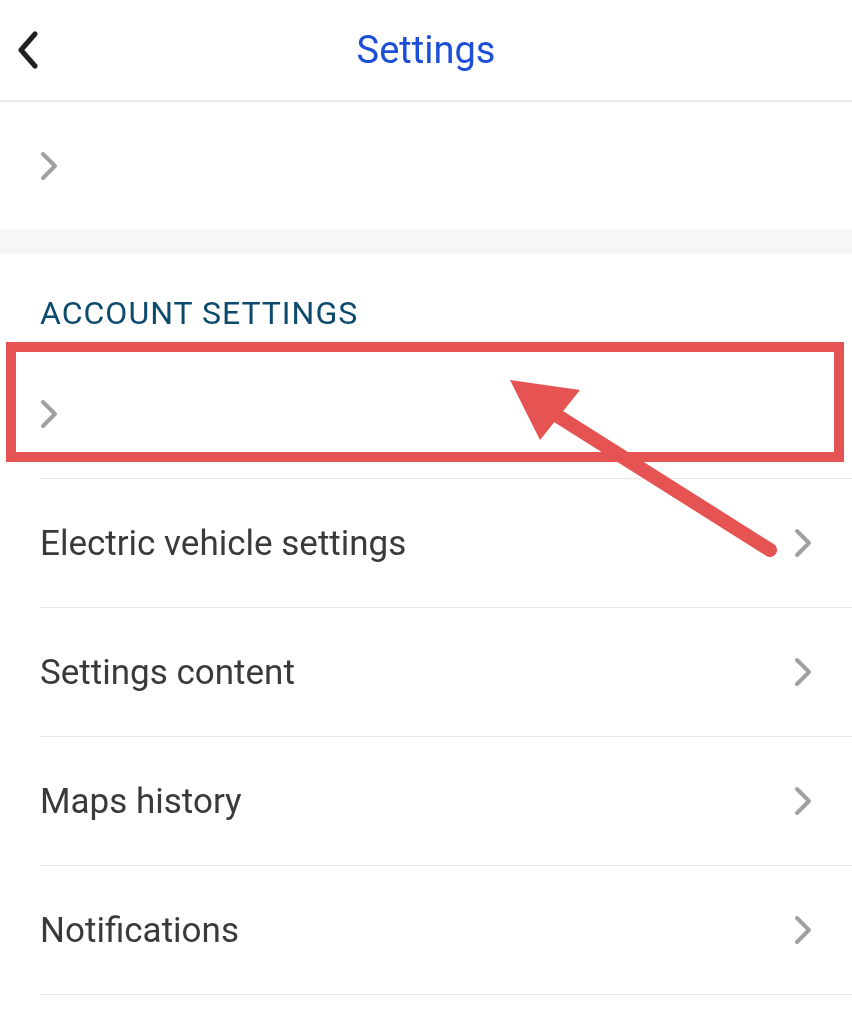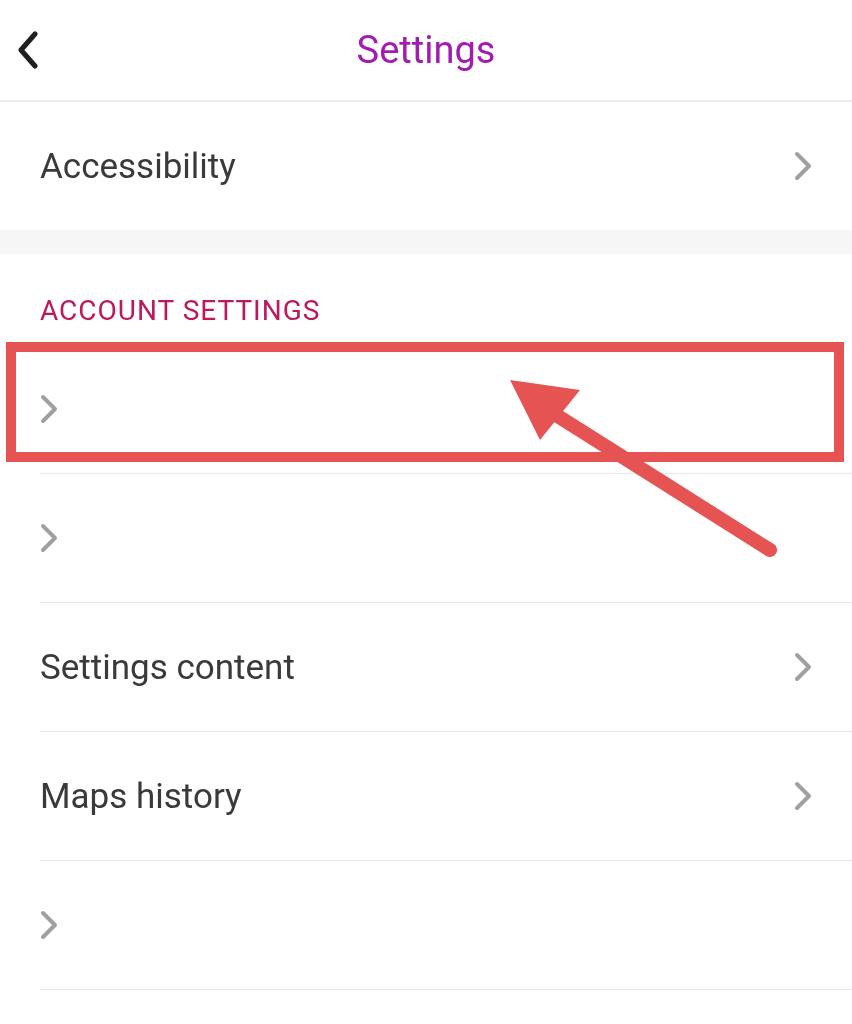--- a/index.html
+++ b/index.html
@@ -38,32 +38,32 @@
       width: 22px;
       height: 38px;
     }
     .header-title {
       position: absolute;
       left: 0;
       right: 0;
       text-align: center;
       font-size: 38px;
       font-weight: 400;
-      color: #a21caf;
+      color: #1d4ed8;
     }
     
     .section-gap {
       height: 24px;
       background: #f6f6f6;
     }
     
     .section-heading {
       padding: 40px 32px 18px 40px;
-      font-size: 28px;
-      color: #be185d;
+      font-size: 32px;
+      color: #0c4a6e;
       letter-spacing: 1px;
       background: #fff;
     }
     
     .settings-row {
       display: flex;
       align-items: center;
       justify-content: space-between;
       padding: 0 40px;
       height: 128px;
@@ -119,38 +119,38 @@
 <div class="header">
   <div class="back-button">
     <svg class="back-chevron" viewBox="0 0 22 38">
       <polyline points="19,3 5,19 19,35" fill="none" stroke="#202020" stroke-width="5" stroke-linecap="round" stroke-linejoin="round"></polyline>
     </svg>
   </div>
   <div class="header-title">Settings</div>
 </div>
 
 <div class="settings-row first-group">
-  <span class="row-label">Accessibility</span>
   <svg class="chevron-right" viewBox="0 0 18 30">
     <polyline points="3,3 15,15 3,27" fill="none" stroke="#a0a0a0" stroke-width="4" stroke-linecap="round" stroke-linejoin="round"></polyline>
   </svg>
 </div>
 
 <div class="section-gap"></div>
 
 <div class="section-heading">ACCOUNT SETTINGS</div>
 
 <div class="settings-row">
   <svg class="chevron-right" viewBox="0 0 18 30">
     <polyline points="3,3 15,15 3,27" fill="none" stroke="#a0a0a0" stroke-width="4" stroke-linecap="round" stroke-linejoin="round"></polyline>
   </svg>
 </div>
 <div class="divider"></div>
 
 <div class="settings-row">
+  <span class="row-label">Electric vehicle settings</span>
   <svg class="chevron-right" viewBox="0 0 18 30">
     <polyline points="3,3 15,15 3,27" fill="none" stroke="#a0a0a0" stroke-width="4" stroke-linecap="round" stroke-linejoin="round"></polyline>
   </svg>
 </div>
 <div class="divider"></div>
 
 <div class="settings-row">
   <span class="row-label">Settings content</span>
   <svg class="chevron-right" viewBox="0 0 18 30">
     <polyline points="3,3 15,15 3,27" fill="none" stroke="#a0a0a0" stroke-width="4" stroke-linecap="round" stroke-linejoin="round"></polyline>
@@ -160,20 +160,21 @@
 
 <div class="settings-row">
   <span class="row-label">Maps history</span>
   <svg class="chevron-right" viewBox="0 0 18 30">
     <polyline points="3,3 15,15 3,27" fill="none" stroke="#a0a0a0" stroke-width="4" stroke-linecap="round" stroke-linejoin="round"></polyline>
   </svg>
 </div>
 <div class="divider"></div>
 
 <div class="settings-row">
+  <span class="row-label">Notifications</span>
   <svg class="chevron-right" viewBox="0 0 18 30">
     <polyline points="3,3 15,15 3,27" fill="none" stroke="#a0a0a0" stroke-width="4" stroke-linecap="round" stroke-linejoin="round"></polyline>
   </svg>
 </div>
 <div class="divider"></div>
 
 <div class="highlight-box"></div>
 
 <svg class="arrow-annotation" viewBox="0 0 300 200">
 

